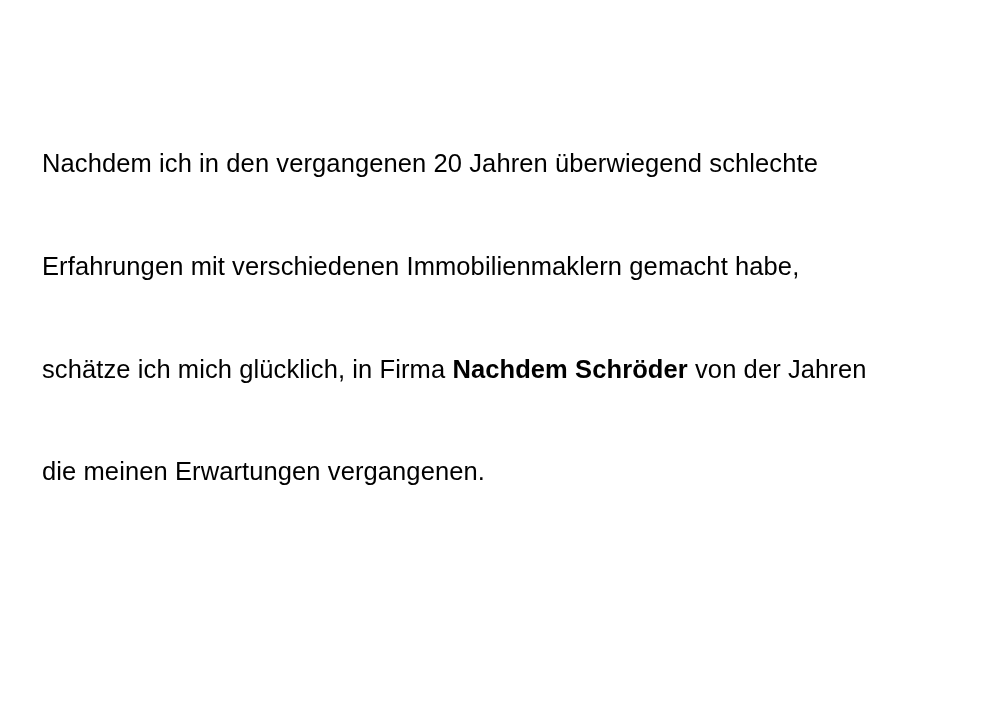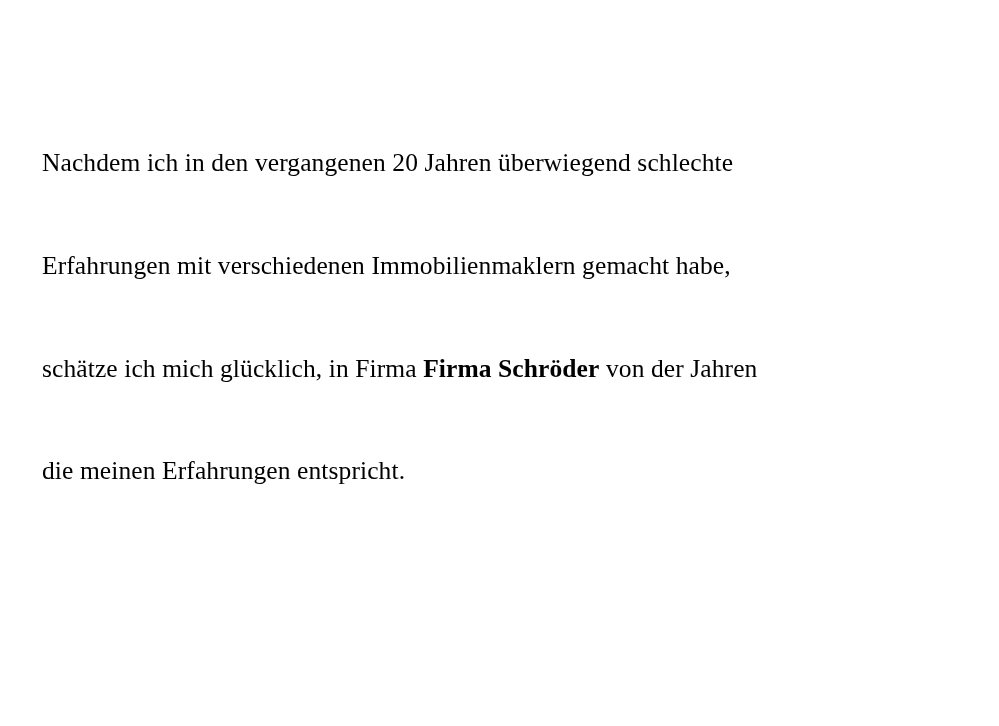--- a/index.html
+++ b/index.html
@@ -12,21 +12,20 @@
     height: 726px;
     overflow: hidden;
     font-family: "Liberation Sans", sans-serif;
     color: #000000;
   }
   .page {
     position: relative;
     width: 999px;
     height: 726px;
     background: #ffffff;
-    font-family: Liberation Serif, serif;
   }
   .content {
     position: absolute;
     left: 42px;
     top: 78px;
     width: 940px;
   }
   .para {
     font-size: 25.5px;
     line-height: 34.2px;
@@ -42,22 +41,22 @@
 </style>
 </head>
 <body>
 
 <div class="page">
   <div class="content">
 
     <div class="para">
       <span class="line">Nachdem ich in den vergangenen 20 Jahren überwiegend schlechte</span>
       <span class="line">Erfahrungen mit verschiedenen Immobilienmaklern gemacht habe,</span>
-      <span class="line"><span>schätze ich mich glücklich, in Firma </span><strong class="name">Firma Schröder</strong><span> von der Jahren</span></span>
-      <span class="line">die meinen Erfahrungen entspricht.</span>
+      <span class="line"><span>schätze ich mich glücklich, in Firma </span><strong class="name">Nachdem Schröder</strong><span> von der Jahren</span></span>
+      <span class="line">die meinen Erwartungen vergangenen.</span>
     </div>
 
     <div class="para">
       
       
       
       
       
       
     </div>

